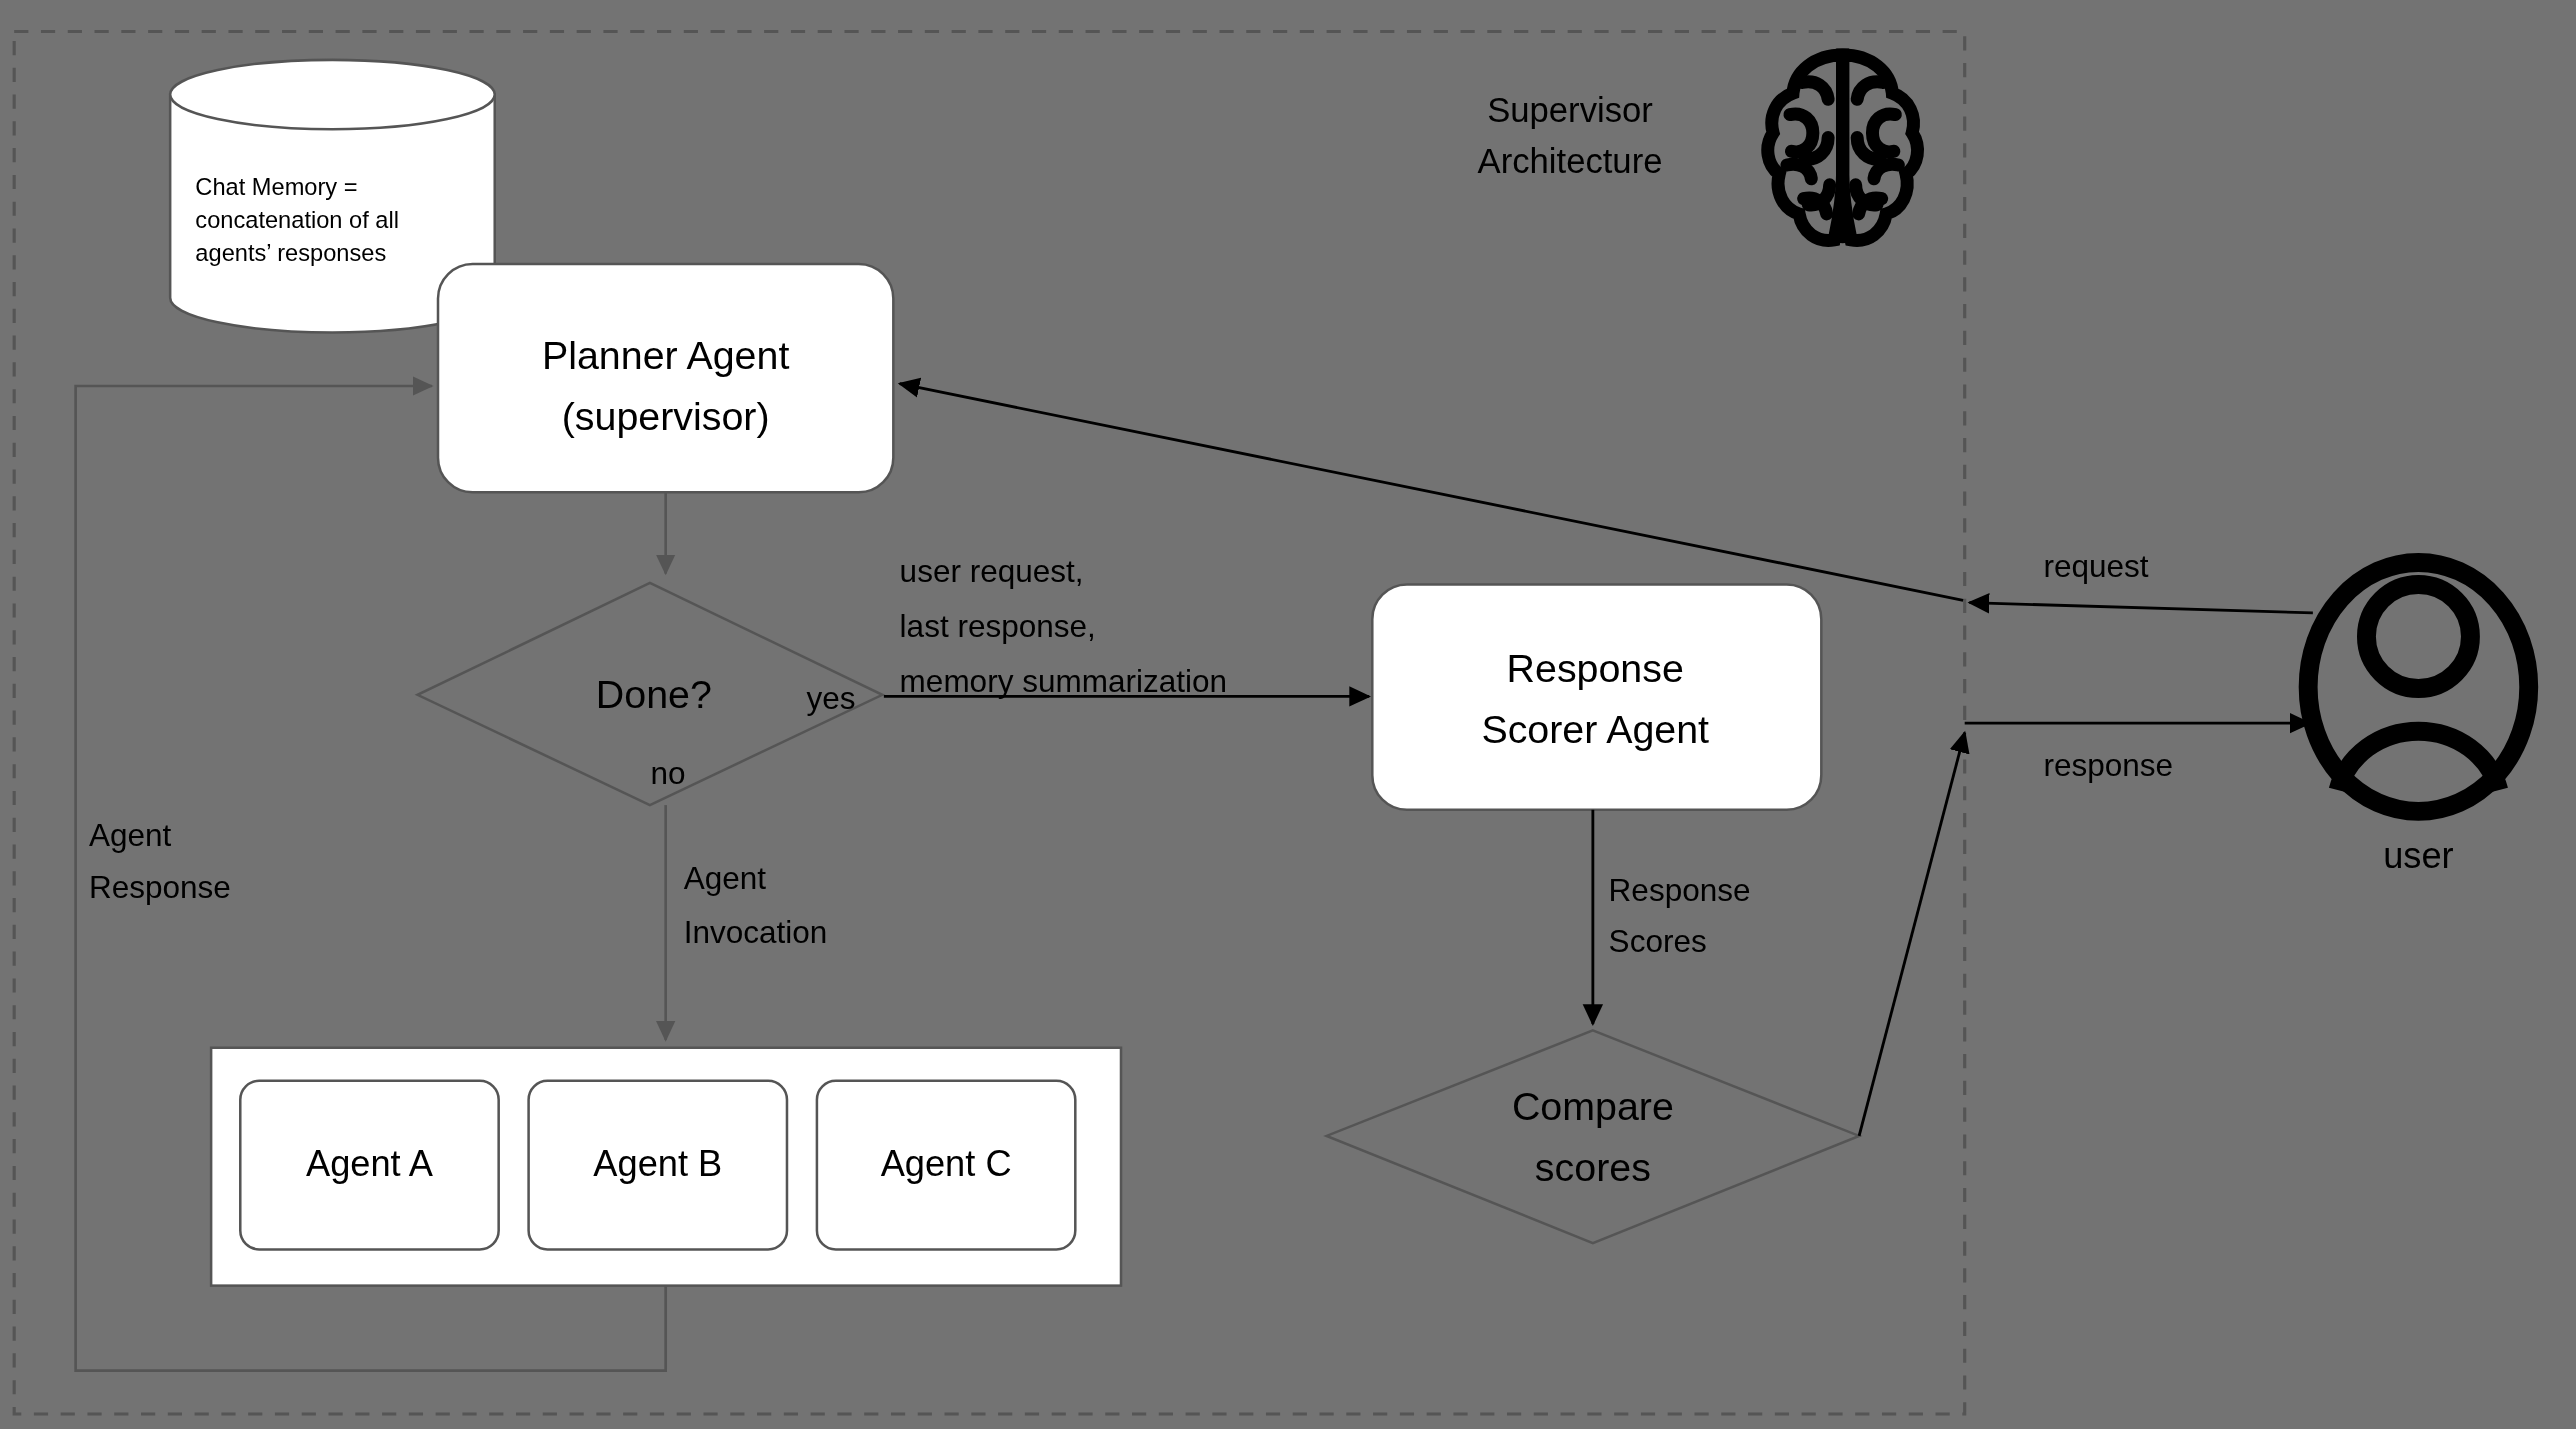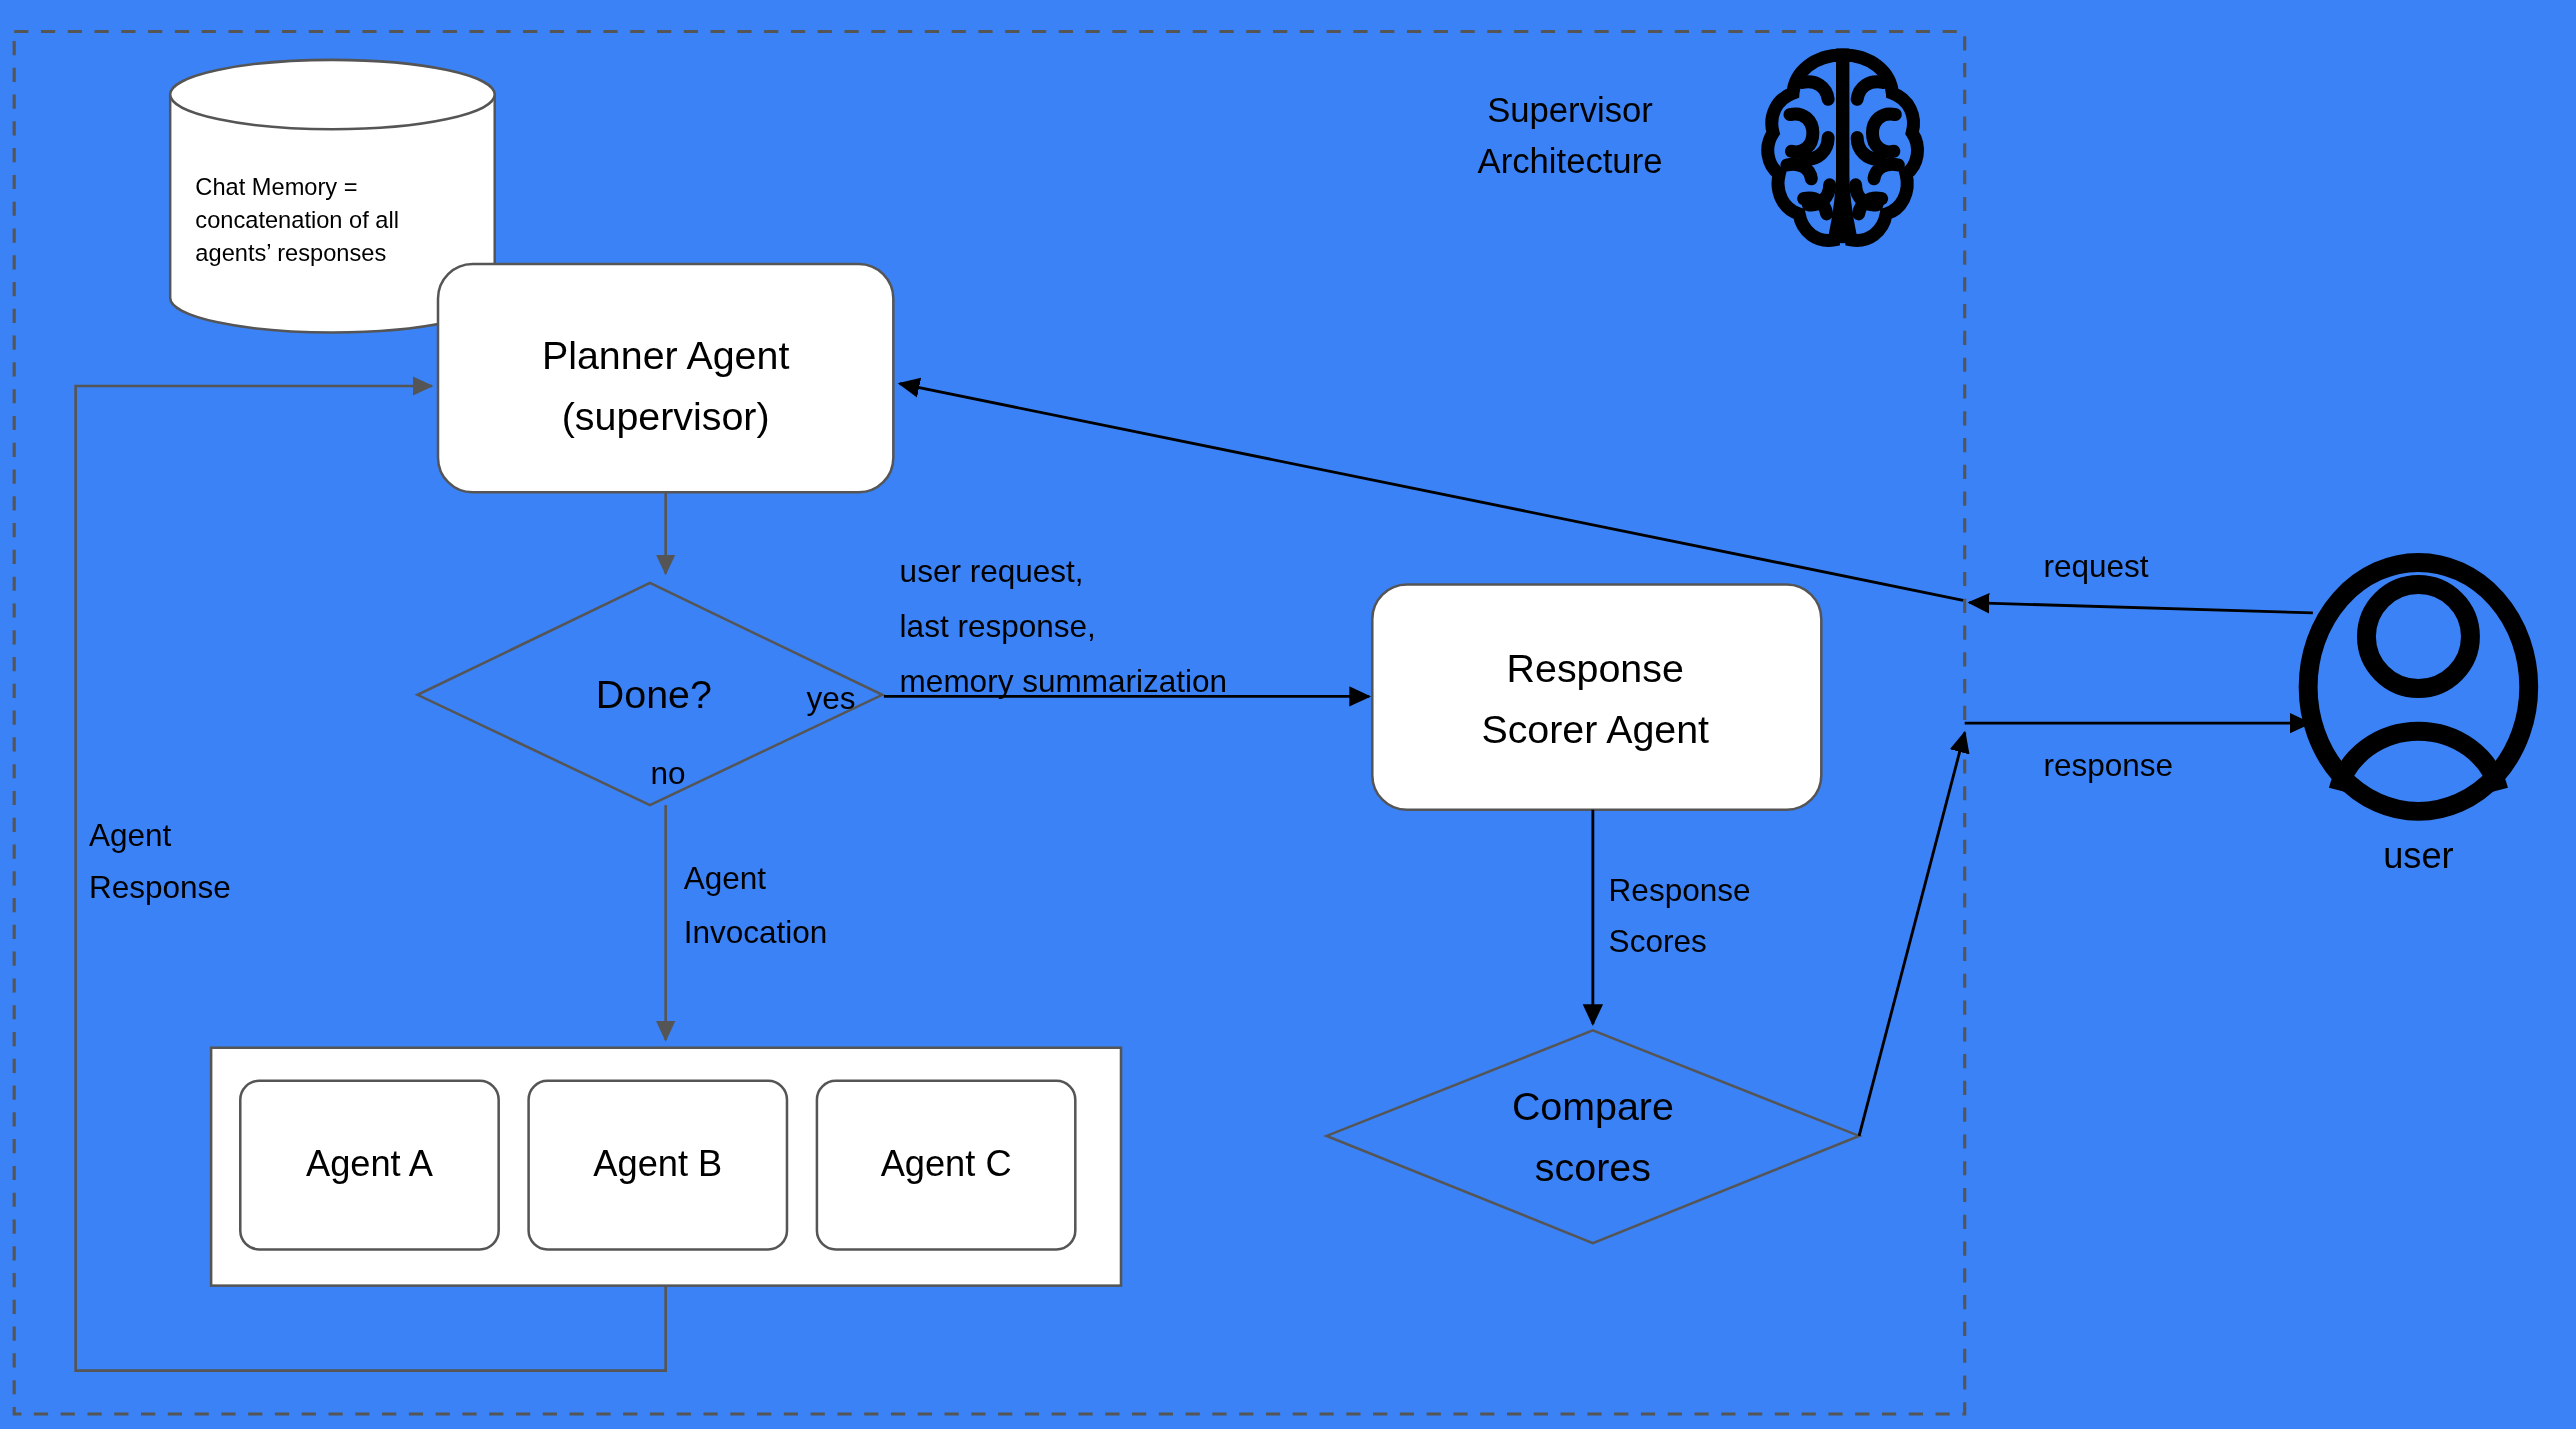--- a/index.html
+++ b/index.html
@@ -10,21 +10,21 @@
   body {
     width: 2576px;
     height: 1429px;
     font-family: "Liberation Sans", sans-serif;
     overflow: hidden;
   }
   #diagram-root {
     position: relative;
     width: 2576px;
     height: 1429px;
-    background: #3b82f6;
+    background: #737373;
   }
   svg#diagram-svg {
     position: absolute;
     top: 0;
     left: 0;
     width: 2576px;
     height: 1429px;
     display: block;
   }
   .shape-stroke {

